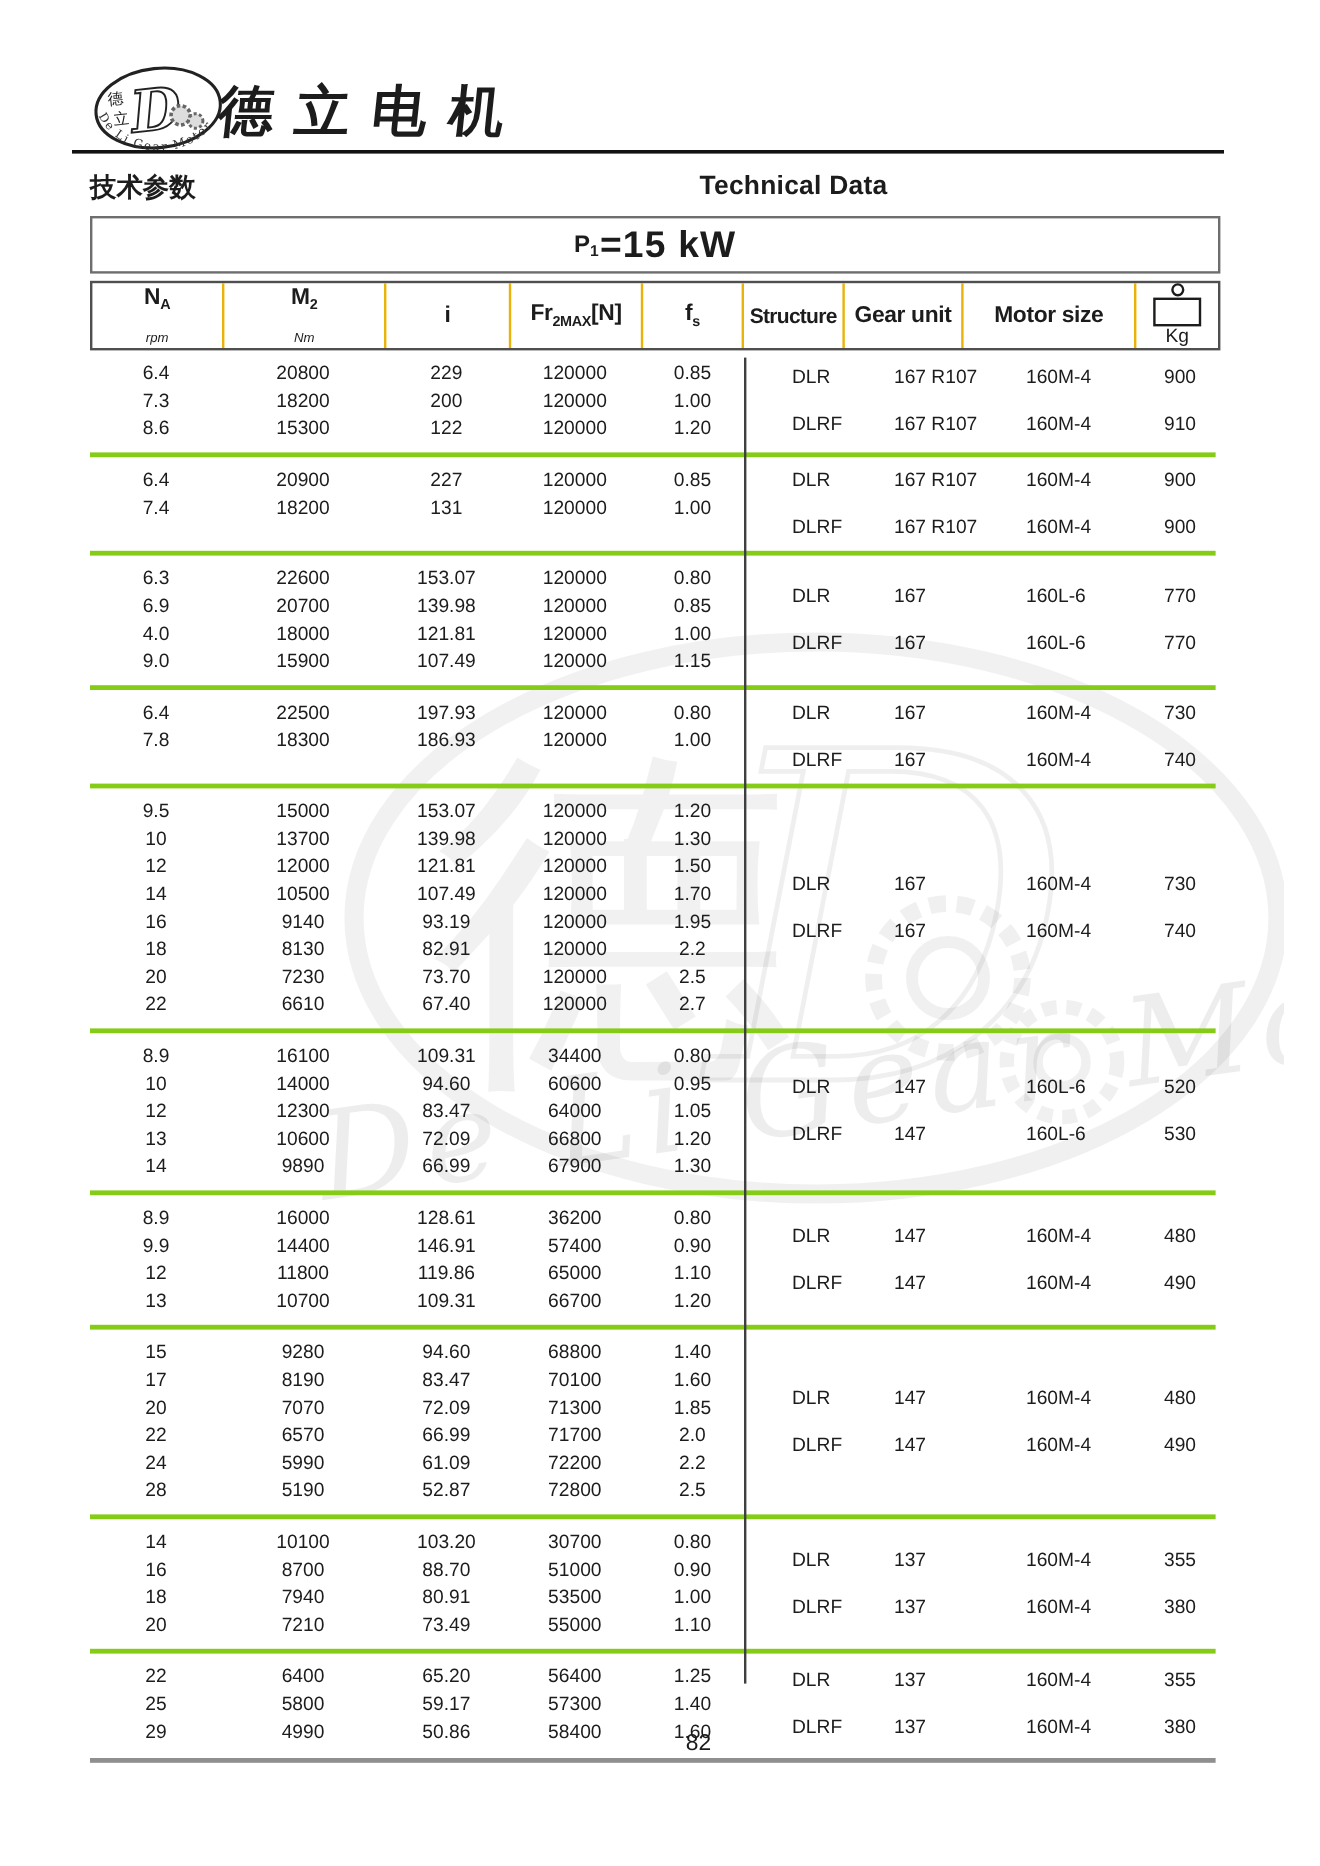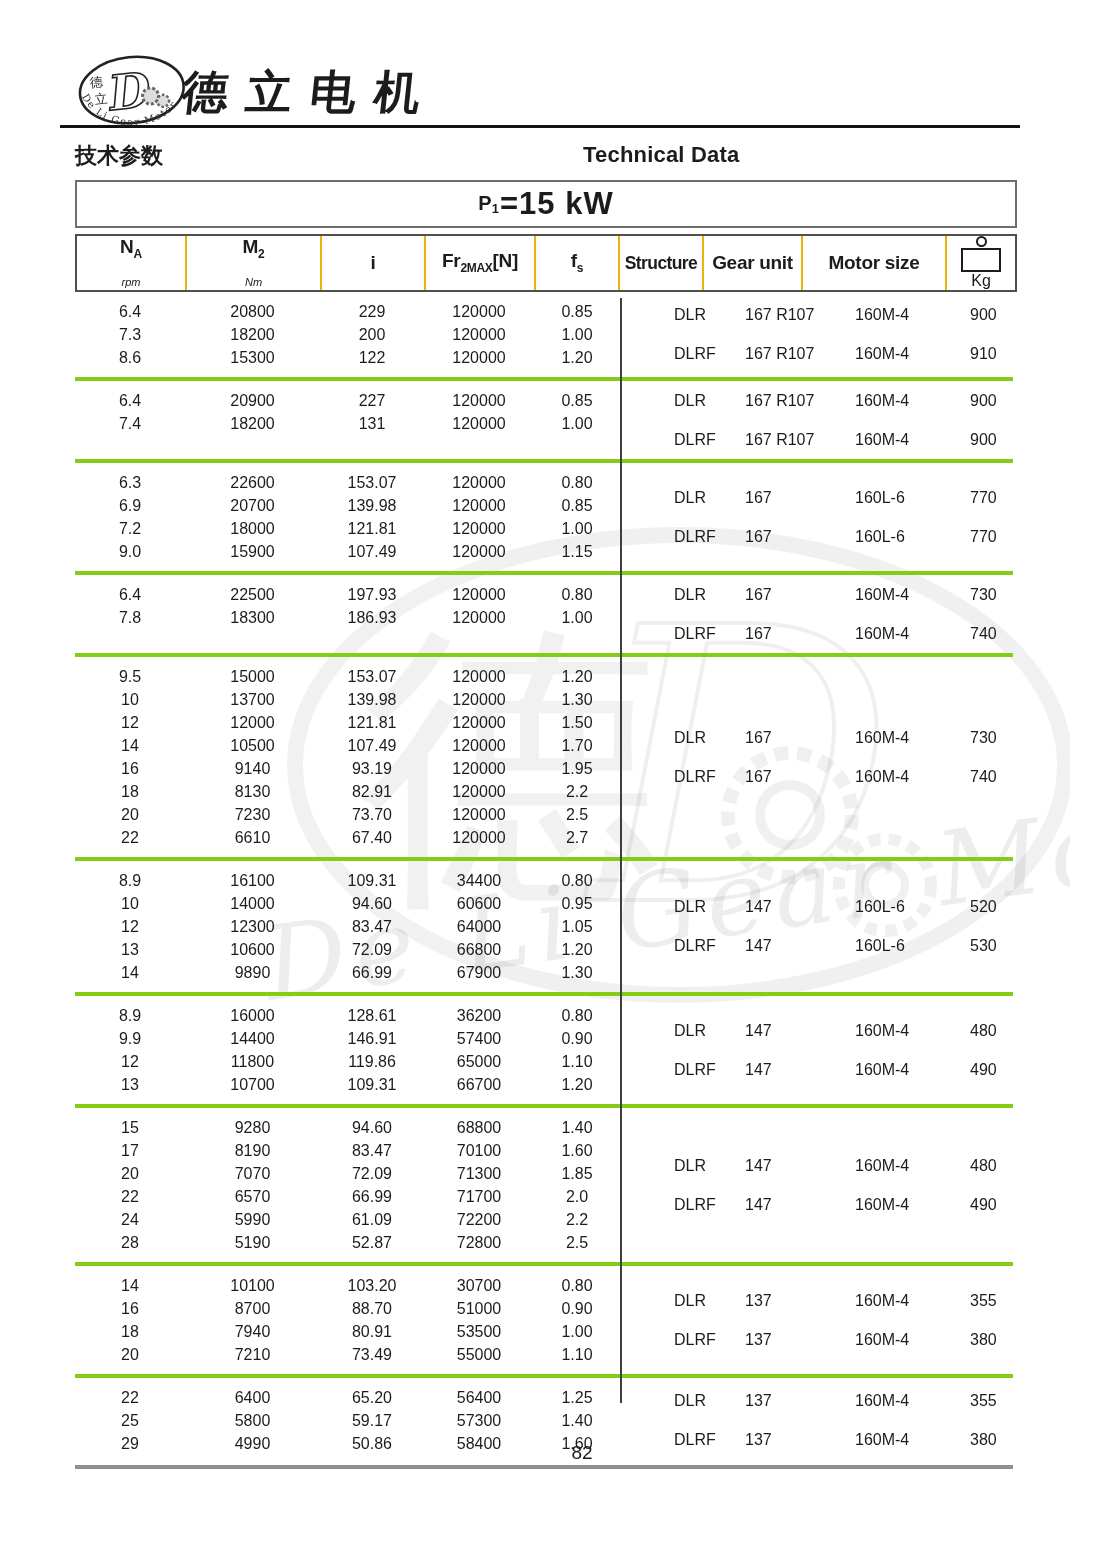--- a/index.html
+++ b/index.html
@@ -45,21 +45,21 @@
   .data-area{position:absolute;left:75px;top:292px;width:938px;z-index:1;}
   .v-divider{position:absolute;left:545px;top:6px;height:1105px;width:2px;background:#3f3f3f;}
   .group{display:flex;border-bottom:4px solid #84cc16;padding:8px 0;}
   .group:last-child{border-bottom:none;}
   .group-left{width:545px;}
   .drow{display:grid;grid-template-columns:110px 135px 104px 110px 86px;height:23px;align-items:center;}
   .dcell{text-align:center;font-size:16px;white-space:nowrap;}
   .group-right{width:393px;display:flex;flex-direction:column;justify-content:center;gap:16px;}
   .vrow{display:grid;grid-template-columns:120px 80px 125px 68px;height:23px;align-items:center;}
   .vcell{font-size:16px;white-space:nowrap;}
-  .vc0{padding-left:54px;}
+  .vc0{padding-left:40px;}
   .vc1{padding-left:5px;}
   .vc2{padding-left:35px;}
   .vc3{padding-left:25px;}
   
   .bottom-rule{height:4px;background:#8f8f8f;margin-top:2px;}
   .page-num{position:absolute;left:0;top:1442px;width:100%;text-align:center;font-size:19px;z-index:2;padding-left:32px;}
 </style>
 </head>
 <body>
 
@@ -223,21 +223,21 @@
             <div class="dcell">0.80</div>
           </div>
           <div class="drow">
             <div class="dcell">6.9</div>
             <div class="dcell">20700</div>
             <div class="dcell">139.98</div>
             <div class="dcell">120000</div>
             <div class="dcell">0.85</div>
           </div>
           <div class="drow">
-            <div class="dcell">7.2</div>
+            <div class="dcell">4.0</div>
             <div class="dcell">18000</div>
             <div class="dcell">121.81</div>
             <div class="dcell">120000</div>
             <div class="dcell">1.00</div>
           </div>
           <div class="drow">
             <div class="dcell">9.0</div>
             <div class="dcell">15900</div>
             <div class="dcell">107.49</div>
             <div class="dcell">120000</div>

